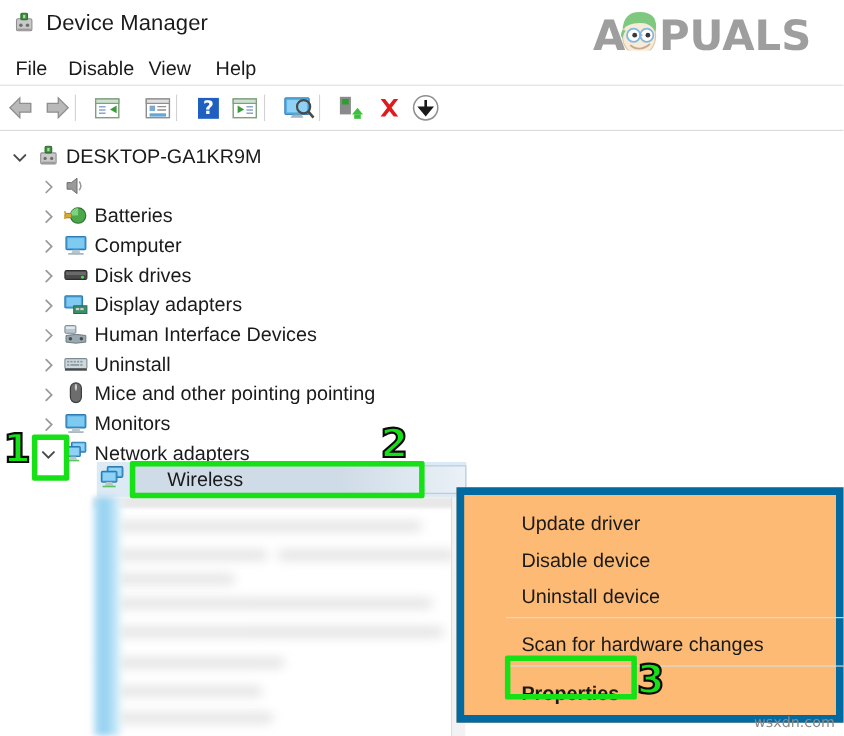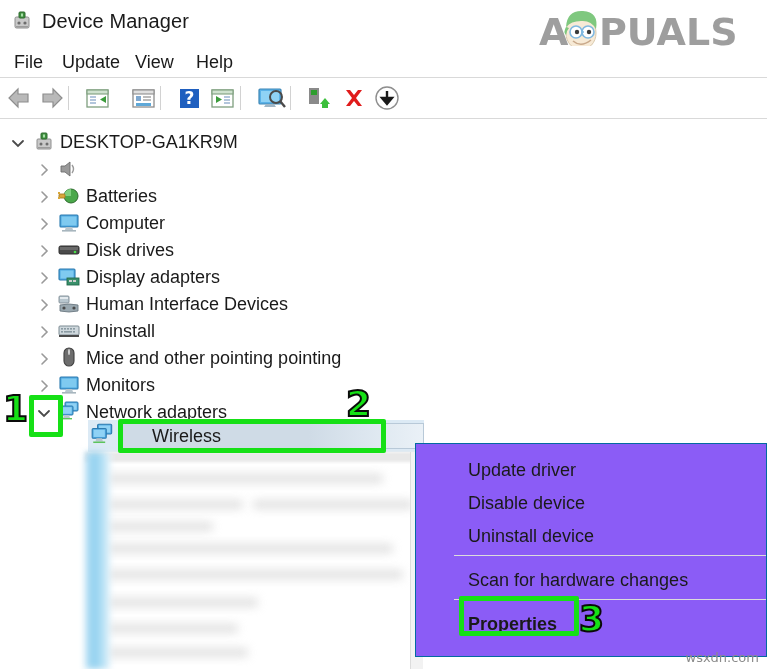--- a/index.html
+++ b/index.html
@@ -56,21 +56,21 @@
   .blurleft{position:absolute;left:85px;top:452px;width:26px;height:217px;
      background:linear-gradient(to right,#bfe2f5,#8fd0ef 35%,#bfe4f6 75%,#f2f9fd);
      filter:blur(3px);}
   .blurhdr{position:absolute;left:85px;top:452px;width:340px;height:10px;
      background:#e8e8e8;filter:blur(1.5px);}
   .blur-scroll{position:absolute;left:410px;top:452px;width:12px;height:217px;
      background:#f2f2f2;border-left:1px solid #dcdcdc;}
 
   
   .ctx{position:absolute;left:415px;top:443px;width:352px;height:214px;
-     background:#8b5cf6;border:1px solid #0369a1;box-sizing:border-box;padding-left:44px;}
+     background:#fdba74;border:7px solid #0369a1;box-sizing:border-box;padding-left:44px;}
   .ctx-item{position:absolute;left:0;width:350px;height:32px;line-height:32px;
      font-size:18px;color:#1a1a1a;padding-left:52px;box-sizing:border-box;white-space:nowrap;}
   .ctx-item.bold{font-weight:bold;}
   .ctx-sep{position:absolute;left:38px;width:312px;height:1px;background:#dcdcdc;}
 
   
   .gbox{position:absolute;border:5px solid #16e016;box-sizing:border-box;border-radius:2px;}
   .gnum{position:absolute;font-family:"DejaVu Sans",sans-serif;font-weight:bold;
      color:#16e016;font-size:36px;line-height:36px;
      -webkit-text-stroke:2px #0a0a0a;
@@ -114,21 +114,21 @@
           <path d="M43 24 L45 24" stroke="#7fb8e0" stroke-width="1.6"></path>
           <path d="M34 33 Q42 40 52 32" stroke="#c9a98b" stroke-width="1.6" fill="none"></path>
           <path d="M36 41 Q43 46 50 41" fill="#9fd6ef"></path>
         </g>
       </svg>
     </div>
   </div>
 
   <div class="menubar">
     <div class="menu-item" style="left:10px">File</div>
-    <div class="menu-item" style="left:58px">Update</div>
+    <div class="menu-item" style="left:58px">Disable</div>
     <div class="menu-item" style="left:131px">View</div>
     <div class="menu-item" style="left:192px">Help</div>
   </div>
   <div class="menu-sep"></div>
 
   <div class="toolbar">
     <div class="tb-btn" style="left:4px">
       <svg width="30" height="28" viewBox="0 0 30 28">
         <path d="M14 5 L5 14 L14 23 L14 18 L24 18 L24 10 L14 10 Z" fill="#b9b9b9" stroke="#8e8e8e" stroke-width="1.2"></path>
       </svg>

